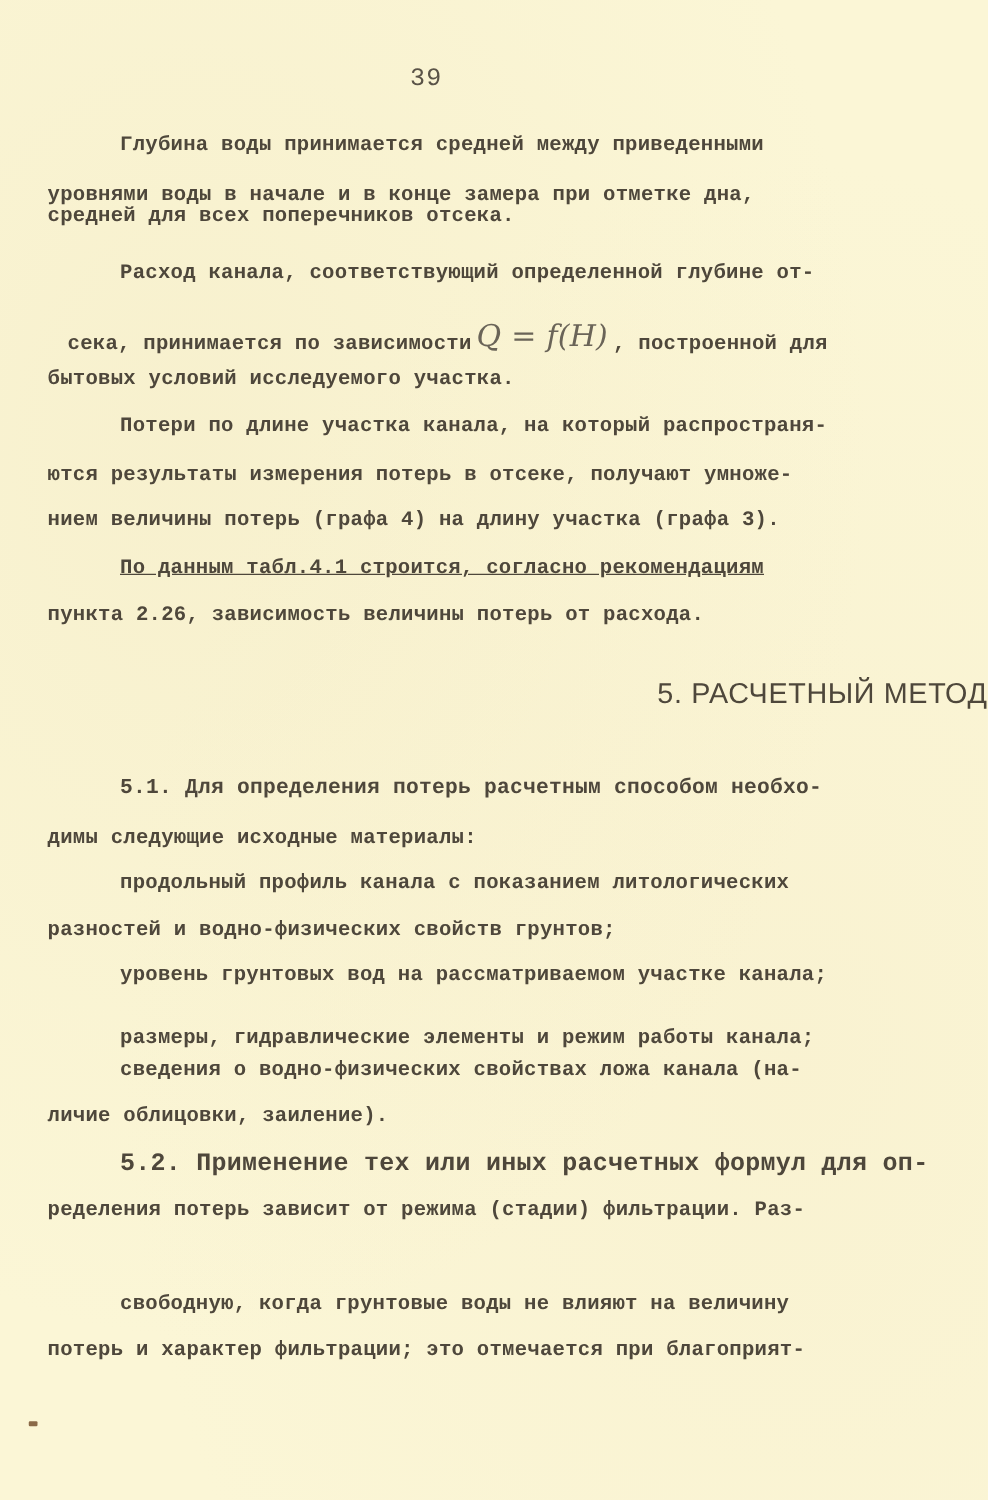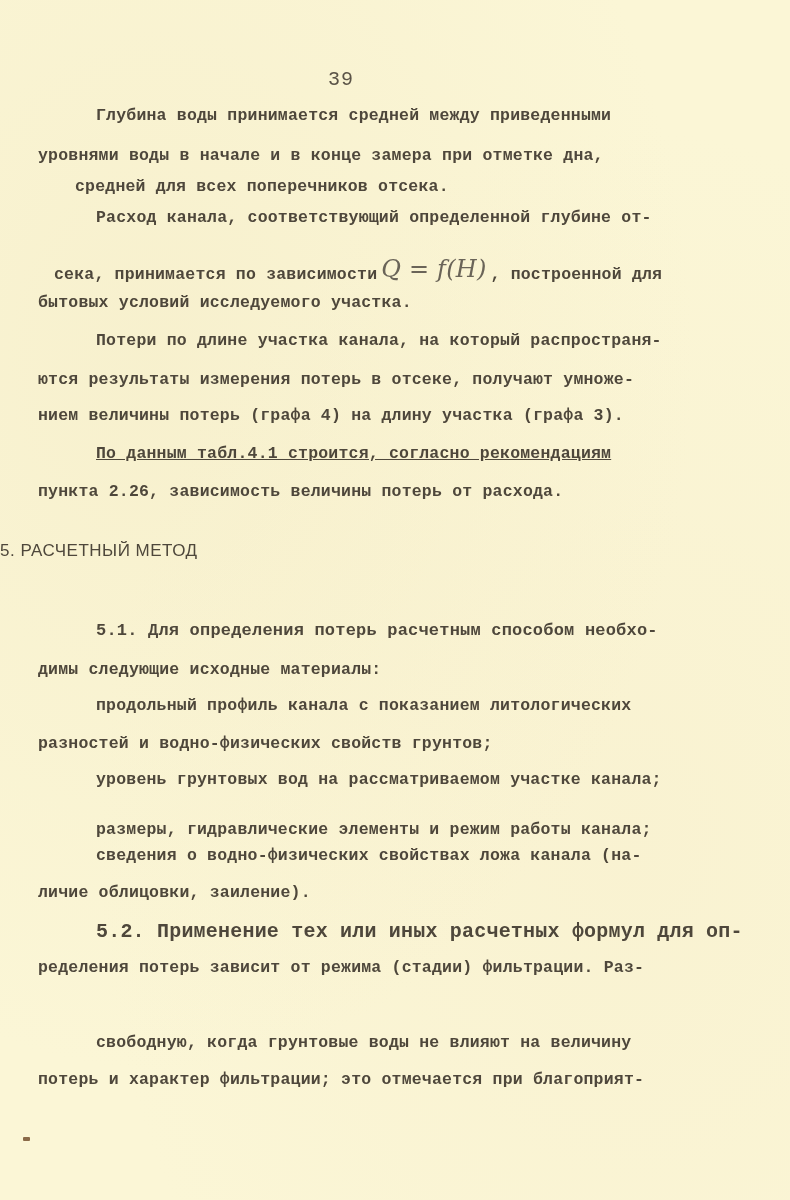--- a/index.html
+++ b/index.html
@@ -19,42 +19,42 @@
     position: absolute;
     left: 0; top: 0;
     width: 790px; height: 1200px;
     background:
       radial-gradient(ellipse at 20% 30%, rgba(240,230,190,0.35), transparent 60%),
       radial-gradient(ellipse at 80% 70%, rgba(245,235,200,0.35), transparent 60%),
       #fbf6d6;
   }
   .page-number {
     position: absolute;
-    top: 68px;
+    top: 52px;
     left: 0;
     width: 682px;
     text-align: center;
     font-size: 20px;
     letter-spacing: 1px;
     color: #5a5347;
   }
   .line {
     position: absolute;
     font-size: 16.5px;
     white-space: nowrap;
     letter-spacing: 0.2px;
     color: #4e473b;
     font-weight: bold;
   }
   .heading {
     position: absolute;
     left: 0;
     width: 790px;
-    text-align: left;
-    font-size: 17px;
+    text-align: right;
+    font-size: 23px;
     top: 541px;
     font-family: "Liberation Sans", "DejaVu Sans", sans-serif;
     color: #4e473b;
     letter-spacing: 0.5px;
   }
   .formula {
     font-family: "DejaVu Serif", "Liberation Serif", serif;
     font-style: italic;
     font-weight: normal;
     font-size: 24px;
@@ -71,21 +71,21 @@
 </style>
 </head>
 <body>
 
 <div class="page">
 
   <div class="page-number">39</div>
 
   <div class="line" style="left:96px; top:106px;">Глубина воды принимается средней между приведенными</div>
   <div class="line" style="left:38px; top:146px;">уровнями воды в начале и в конце замера при отметке дна,</div>
-  <div class="line" style="left:38px; top:177px;margin-left:37px;">средней для всех поперечников отсека.</div>
+  <div class="line" style="left:38px; top:163px;">средней для всех поперечников отсека.</div>
 
   <div class="line" style="left:96px; top:208px;">Расход канала, соответствующий определенной глубине от-</div>
   <div class="line" style="left:54px; top:257px;">
     <span>сека, принимается по зависимости</span><span class="formula">Q = f(H)</span><span>, построенной для</span>
   </div>
   <div class="line" style="left:38px; top:293px;">бытовых условий исследуемого участка.</div>
 
   <div class="line" style="left:96px; top:331px;">Потери по длине участка канала, на который распространя-</div>
   <div class="line" style="left:38px; top:370px;">ются результаты измерения потерь в отсеке, получают умноже-</div>
   <div class="line" style="left:38px; top:406px;">нием величины потерь (графа 4) на длину участка (графа 3).</div>

